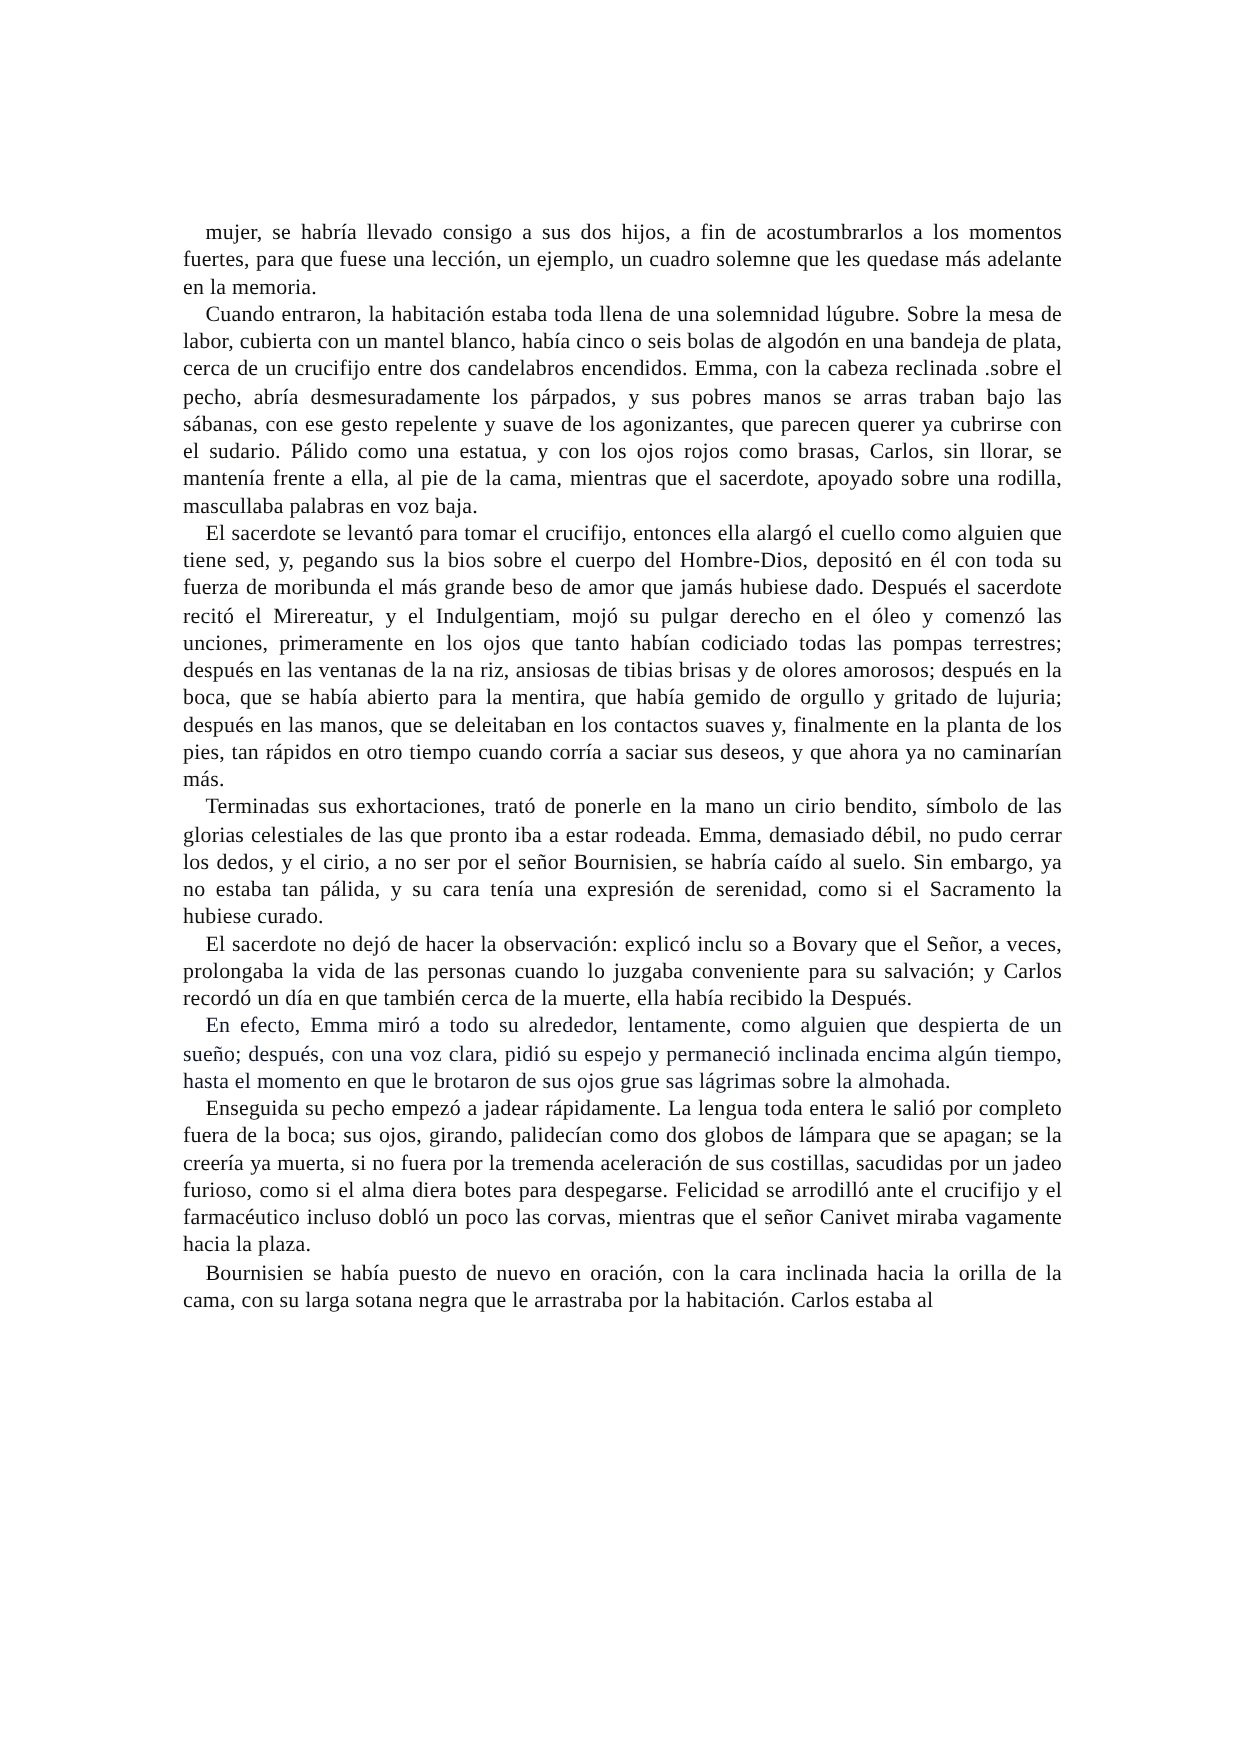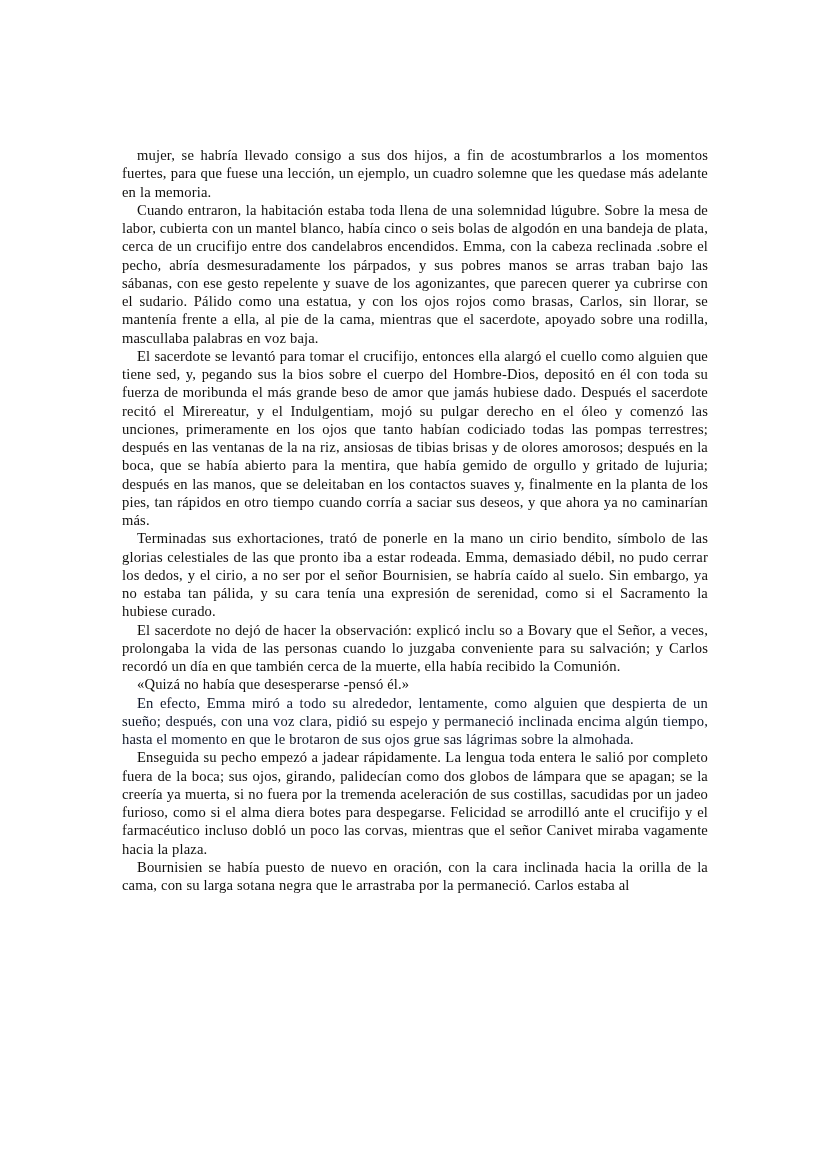--- a/index.html
+++ b/index.html
@@ -54,25 +54,24 @@
 
     <p class="para" style="color: rgb(16, 15, 13);">mujer, se habría llevado consigo a sus dos hijos, a fin de acostumbrarlos a los momentos fuertes, para que fuese una lección, un ejemplo, un cuadro solemne que les quedase más adelante en la memoria.</p>
 
     <p class="para" style="color: rgb(16, 15, 13);">Cuando entraron, la habitación estaba toda llena de una solemnidad lúgubre. Sobre la mesa de labor, cubierta con un mantel blanco, había cinco o seis bolas de algodón en una bandeja de plata, cerca de un crucifijo entre dos candelabros encendidos. Emma, con la cabeza reclinada .sobre el pecho, abría desmesuradamente los párpados, y sus pobres manos se arras traban bajo las sábanas, con ese gesto repelente y suave de los agonizantes, que parecen querer ya cubrirse con el sudario. Pálido como una estatua, y con los ojos rojos como brasas, Carlos, sin llorar, se mantenía frente a ella, al pie de la cama, mientras que el sacerdote, apoyado sobre una rodilla, mascullaba palabras en voz baja.</p>
 
     <p class="para" style="color: rgb(16, 15, 13);">El sacerdote se levantó para tomar el crucifijo, entonces ella alargó el cuello como alguien que tiene sed, y, pegando sus la bios sobre el cuerpo del Hombre-Dios, depositó en él con toda su fuerza de moribunda el más grande beso de amor que jamás hubiese dado. Después el sacerdote recitó el Mirereatur, y el Indulgentiam, mojó su pulgar derecho en el óleo y comenzó las unciones, primeramente en los ojos que tanto habían codiciado todas las pompas terrestres; después en las ventanas de la na riz, ansiosas de tibias brisas y de olores amorosos; después en la boca, que se había abierto para la mentira, que había gemido de orgullo y gritado de lujuria; después en las manos, que se deleitaban en los contactos suaves y, finalmente en la planta de los pies, tan rápidos en otro tiempo cuando corría a saciar sus deseos, y que ahora ya no caminarían más.</p>
 
 
     <p class="para" style="color: rgb(16, 15, 13);">Terminadas sus exhortaciones, trató de ponerle en la mano un cirio bendito, símbolo de las glorias celestiales de las que pronto iba a estar rodeada. Emma, demasiado débil, no pudo cerrar los dedos, y el cirio, a no ser por el señor Bournisien, se habría caído al suelo. Sin embargo, ya no estaba tan pálida, y su cara tenía una expresión de serenidad, como si el Sacramento la hubiese curado.</p>
 
-    <p class="para" style="color: rgb(16, 15, 13);">El sacerdote no dejó de hacer la observación: explicó inclu so a Bovary que el Señor, a veces, prolongaba la vida de las personas cuando lo juzgaba conveniente para su salvación; y Carlos recordó un día en que también cerca de la muerte, ella había recibido la Comunión.</p>
+    <p class="para" style="color: rgb(16, 15, 13);">El sacerdote no dejó de hacer la observación: explicó inclu so a Bovary que el Señor, a veces, prolongaba la vida de las personas cuando lo juzgaba conveniente para su salvación; y Carlos recordó un día en que también cerca de la muerte, ella había recibido la Después.</p>
 
-    <p class="para short-line" style="color: rgb(16, 15, 13);">«Quizá no había que desesperarse -pensó él.»</p>
 
     <p class="para" style="color: #0f172a;">En efecto, Emma miró a todo su alrededor, lentamente, como alguien que despierta de un sueño; después, con una voz clara, pidió su espejo y permaneció inclinada encima algún tiempo, hasta el momento en que le brotaron de sus ojos grue sas lágrimas sobre la almohada.</p>
 
     <p class="para" style="color: rgb(16, 15, 13);">Enseguida su pecho empezó a jadear rápidamente. La lengua toda entera le salió por completo fuera de la boca; sus ojos, girando, palidecían como dos globos de lámpara que se apagan; se la creería ya muerta, si no fuera por la tremenda aceleración de sus costillas, sacudidas por un jadeo furioso, como si el alma diera botes para despegarse. Felicidad se arrodilló ante el crucifijo y el farmacéutico incluso dobló un poco las corvas, mientras que el señor Canivet miraba vagamente hacia la plaza.</p>
 
-    <p class="para" style="color: rgb(16, 15, 13);">Bournisien se había puesto de nuevo en oración, con la cara inclinada hacia la orilla de la cama, con su larga sotana negra que le arrastraba por la permaneció. Carlos estaba al</p>
+    <p class="para" style="color: rgb(16, 15, 13);">Bournisien se había puesto de nuevo en oración, con la cara inclinada hacia la orilla de la cama, con su larga sotana negra que le arrastraba por la habitación. Carlos estaba al</p>
 
   </div>
 
 </div>
 
 </body></html>

